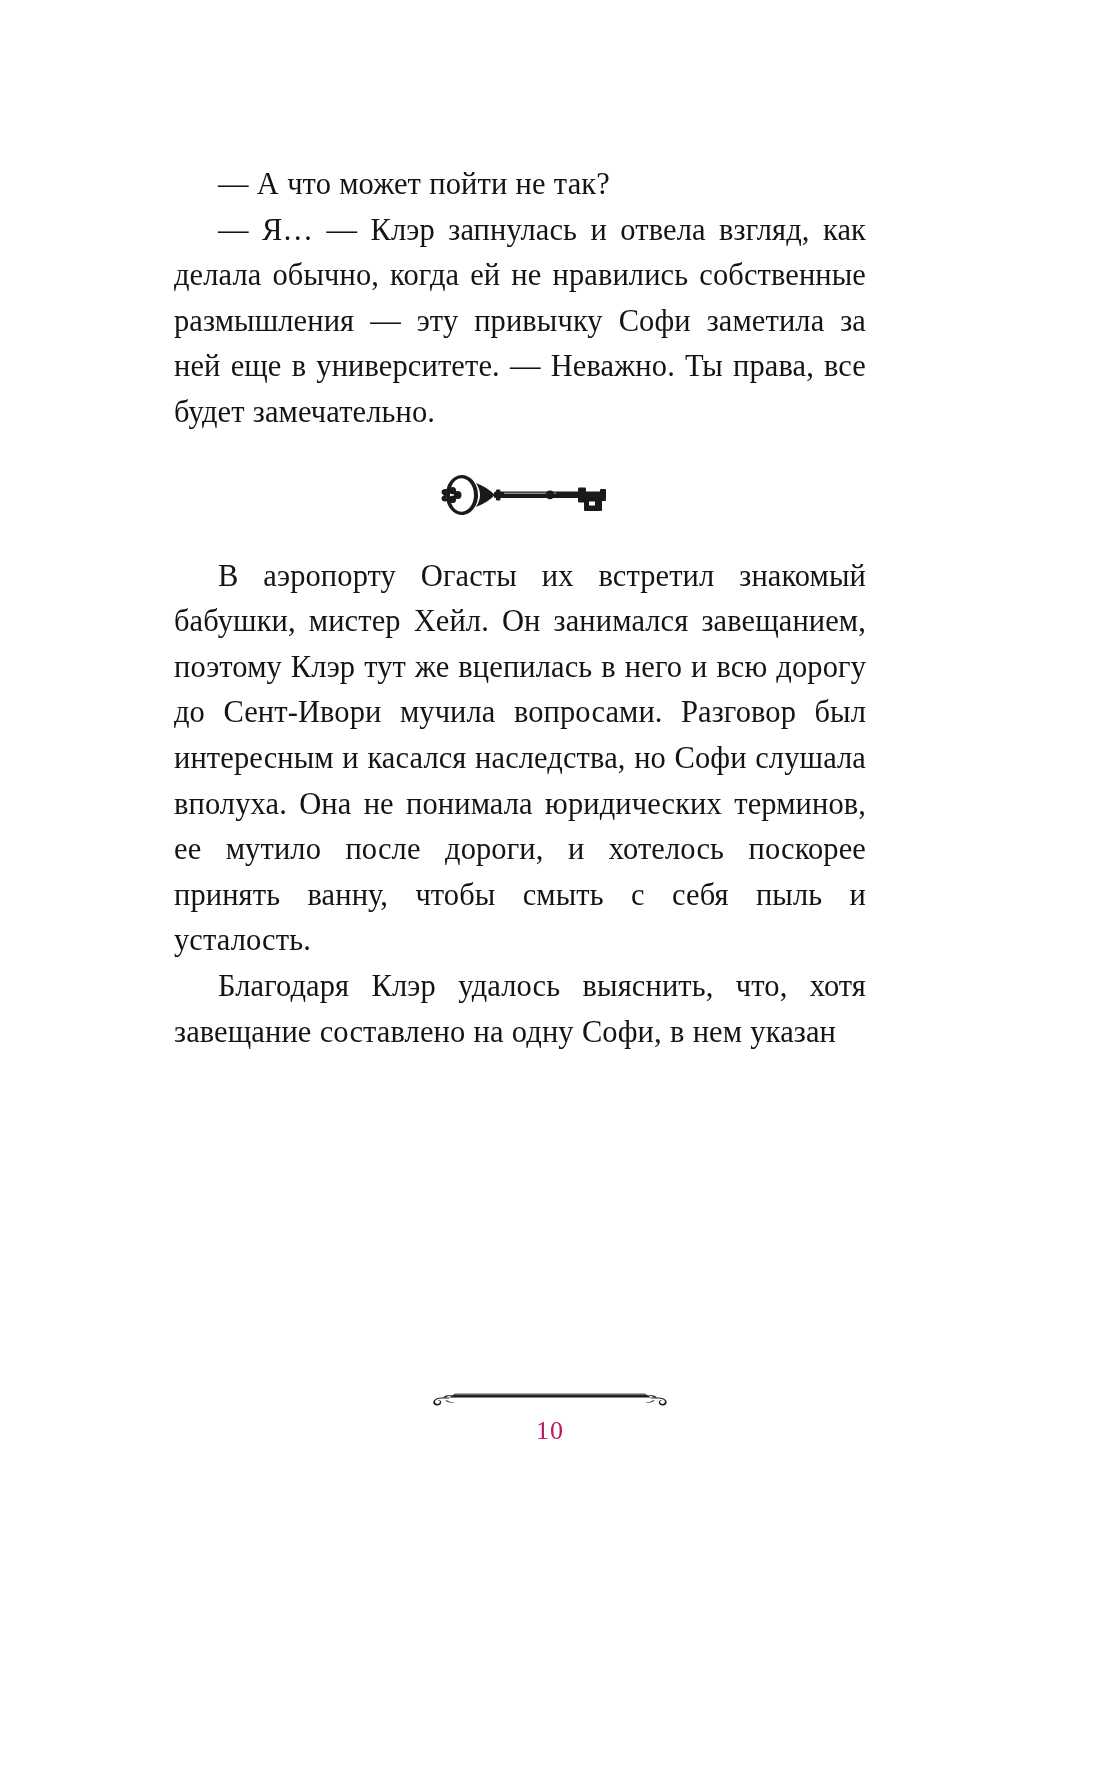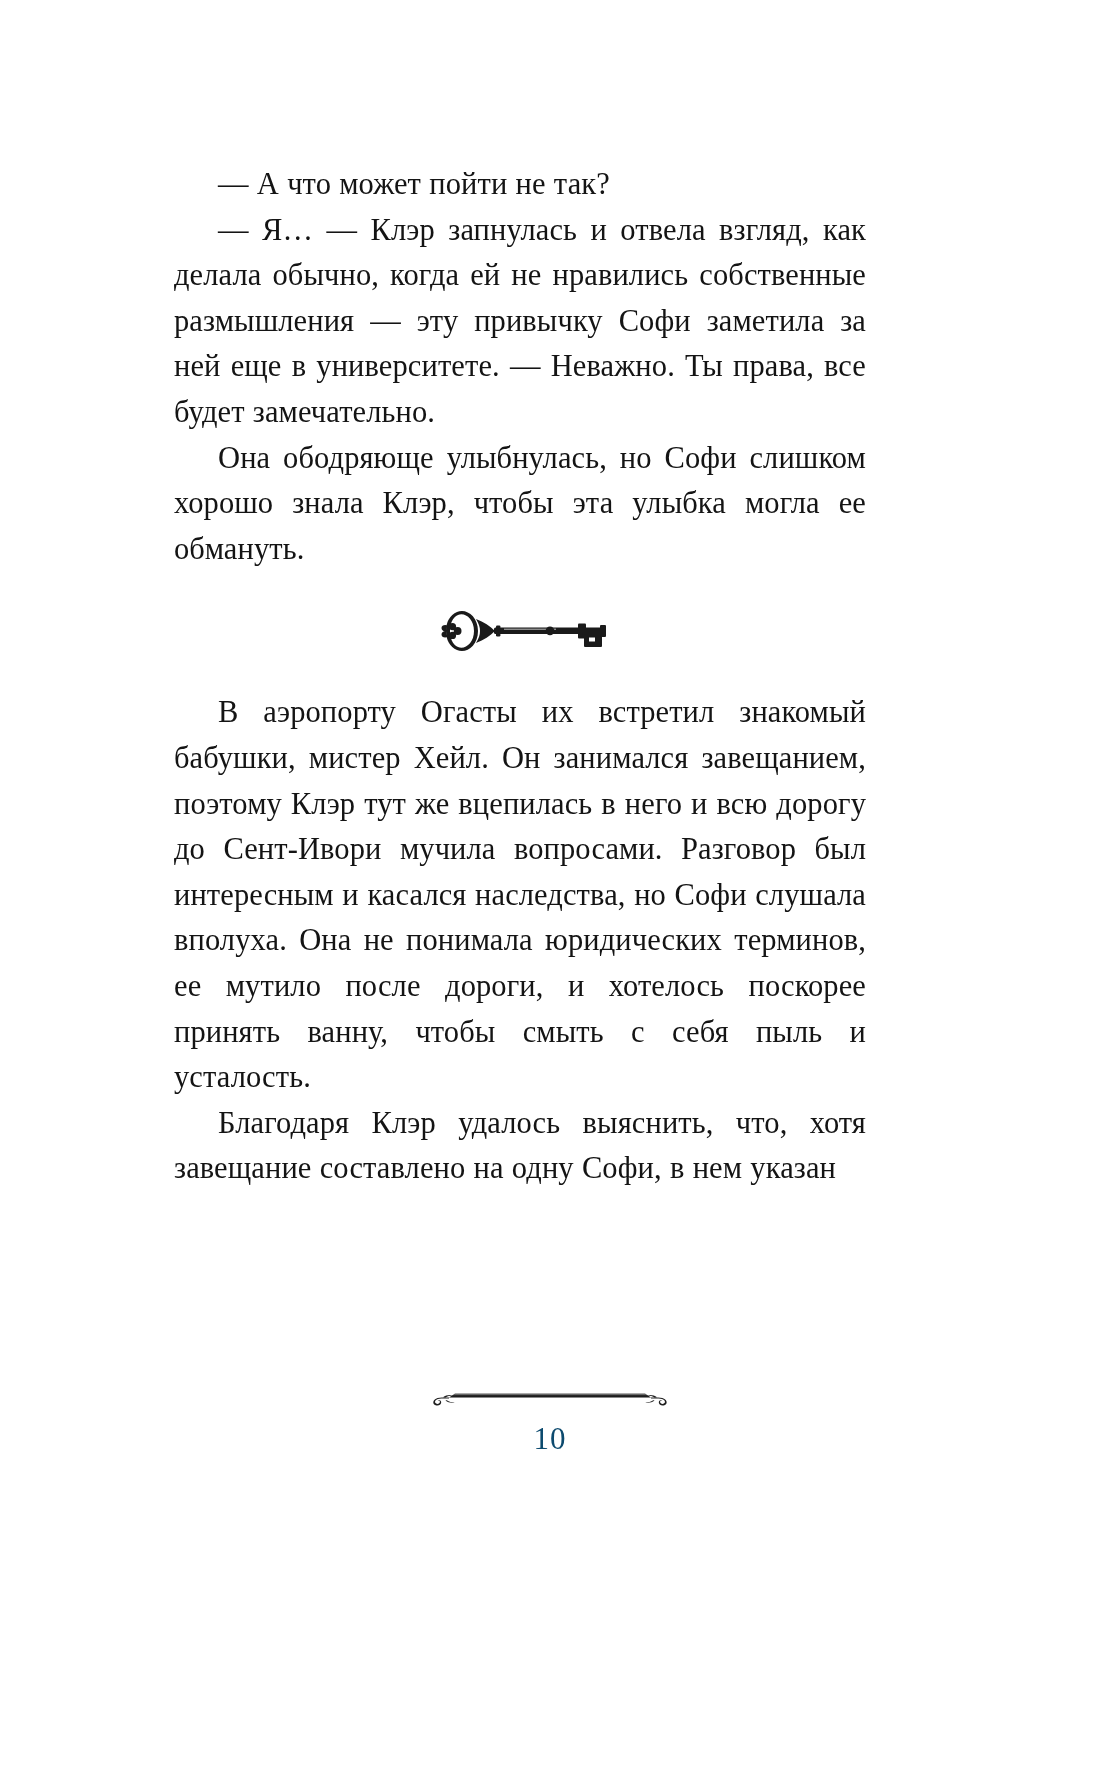--- a/index.html
+++ b/index.html
@@ -68,38 +68,37 @@
     flex-direction: column;
     align-items: center;
     justify-content: flex-start;
   }
   .footer-rule {
     width: 262px;
     height: 26px;
     display: block;
   }
   .page-number {
-    margin-top: 10px;
+    margin-top: 2px;
     font-family: "Liberation Serif", "DejaVu Serif", serif;
-    font-size: 31px;
+    font-size: 26px;
     line-height: 34px;
-    color: #0c4a6e;
+    color: #be185d;
     letter-spacing: 1px;
   }
 </style>
 </head>
 <body>
 
 <div class="page">
 
   <div class="text-column">
 
     <p class="para indent">— А что может пойти не так?</p>
     <p class="para indent">— Я… — Клэр запнулась и отвела взгляд, как делала обычно, когда ей не нравились собственные размышления — эту привычку Софи заметила за ней еще в университете. — Неважно. Ты права, все будет замечательно.</p>
-    <p class="para indent">Она ободряюще улыбнулась, но Софи слишком хорошо знала Клэр, чтобы эта улыбка могла ее обмануть.</p>
 
     <div class="key-ornament">
       <span>
         <svg width="176" height="52" viewBox="0 0 176 52" xmlns="http://www.w3.org/2000/svg" aria-hidden="true">
           <g fill="#1a1a1a">
 
             <path d="M46 26 C46 11 34 3 25 7 C18 10 14 17 14 26 C14 35 18 42 25 45 C34 49 46 41 46 26 Z
                      M42 26 C42 38 33 45 26 42 C20.5 39.5 18 33 18 26 C18 19 20.5 12.5 26 10 C33 7 42 14 42 26 Z"></path>
 
             <path d="M44 14 C52 17 58 21 63 26 C58 31 52 35 44 38 C47 33 48 29.5 48 26 C48 22.5 47 19 44 14 Z"></path>

